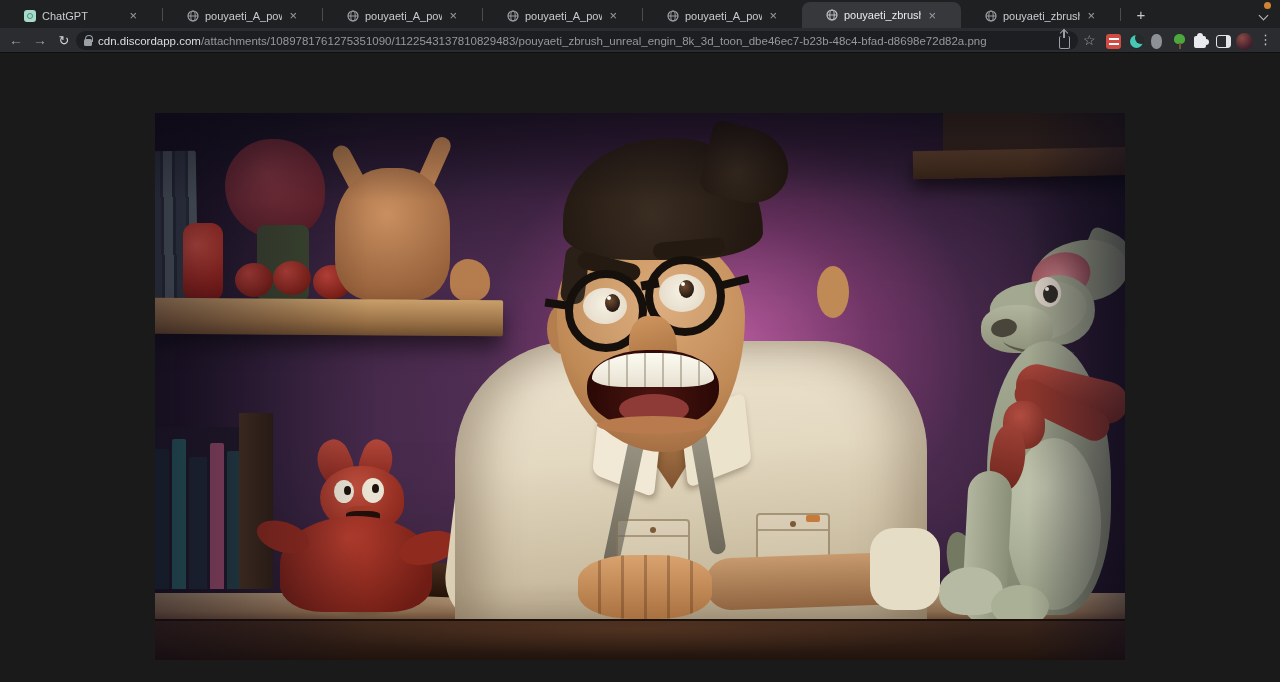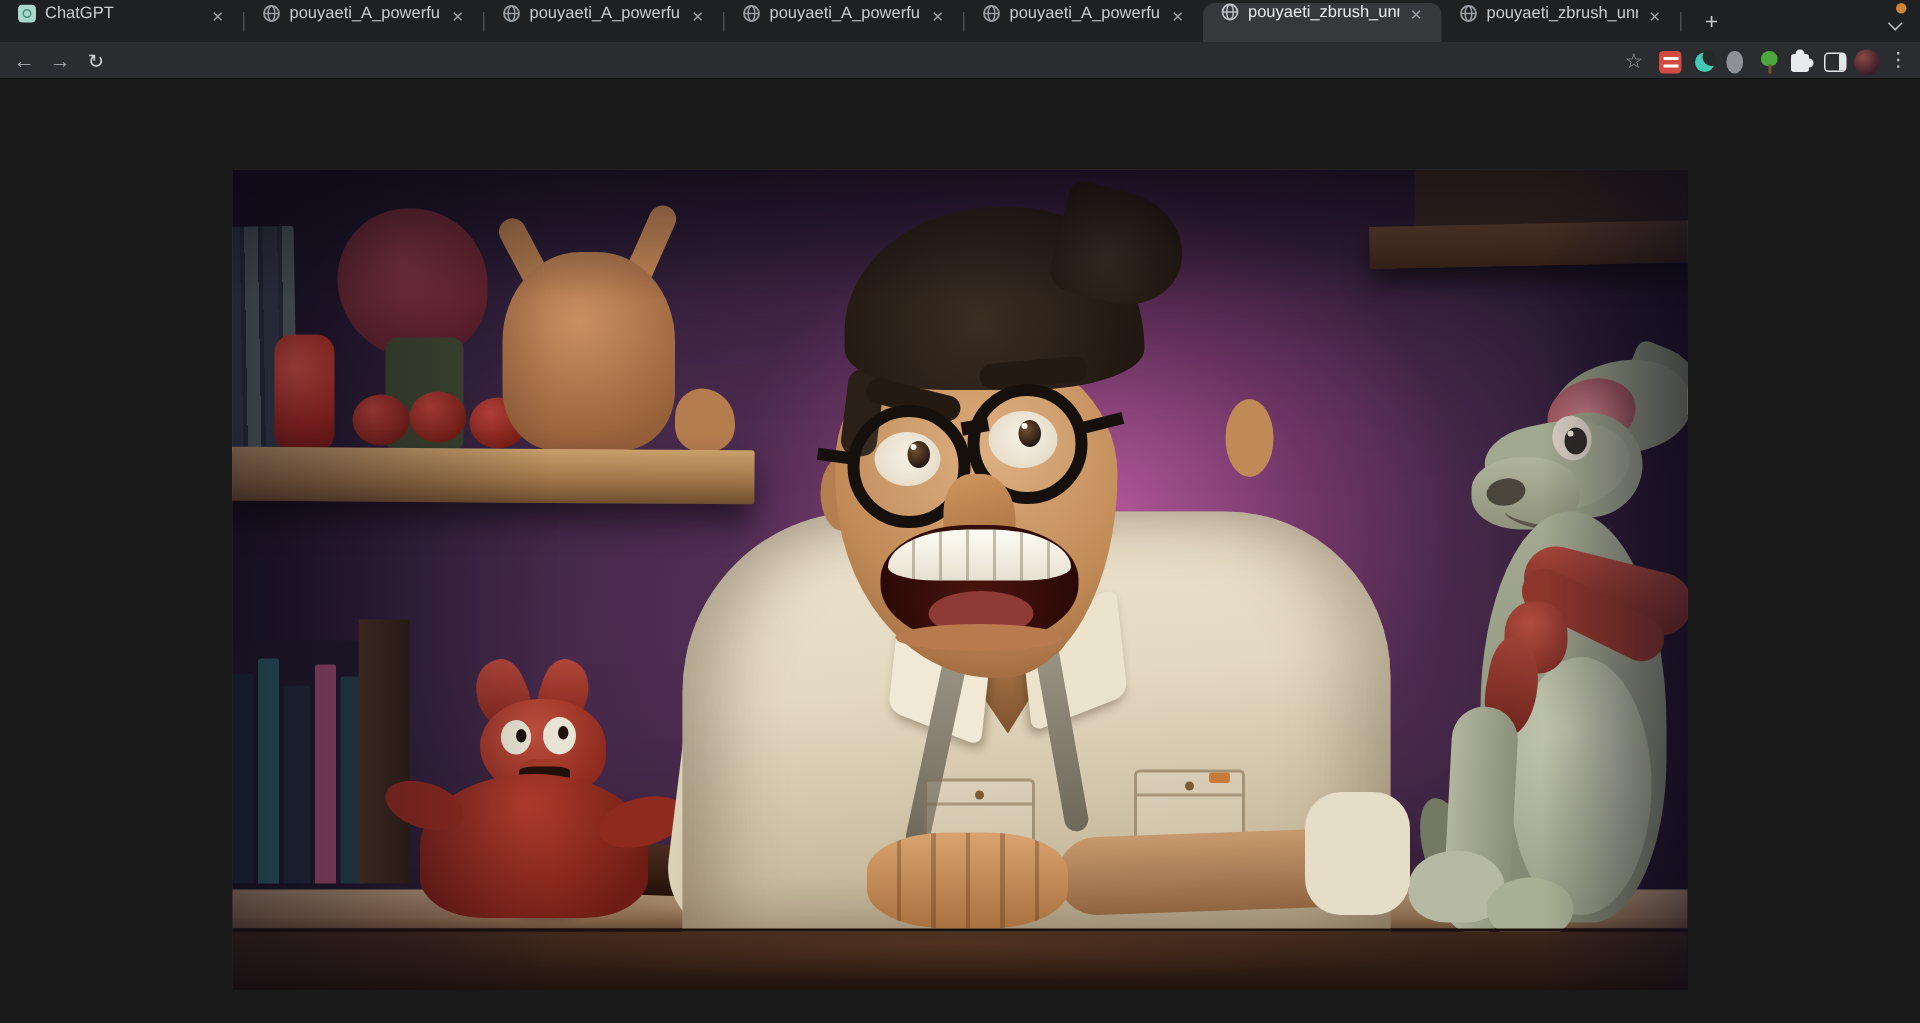--- a/index.html
+++ b/index.html
@@ -4,21 +4,21 @@
 <style>
   * { margin:0; padding:0; box-sizing:border-box; }
   html,body { width:1280px; height:682px; background:#181818; overflow:hidden;
               font-family:"Liberation Sans", sans-serif; }
   .abs { position:absolute; }
 
   
   .browser { position:relative; width:1280px; height:682px; }
   .tabstrip { position:absolute; left:0; top:0; width:1280px; height:28px;
               background:#1f2021; display:flex; align-items:flex-end; }
-  .tab { height:25px; display:flex; gap:6px; padding:0 12px;
+  .tab { height:25px; display:flex; align-items:center; gap:6px; padding:0 24px;
          font-size:11px; color:#c9cccf; overflow:hidden; white-space:nowrap;
          flex:0 0 auto; position:relative; }
   .tab .title { overflow:hidden; text-overflow:clip; flex:1; min-width:0; }
   .tab.first { width:162px; }
   .tab.std { width:159px; }
   .tab.active { background:#37383b; border-radius:8px 8px 0 0; color:#e8eaed; height:26px; }
   .tab .close { font-size:13px; color:#9aa0a6; padding:0 1px; flex:0 0 auto; cursor:default; }
   .tab-sep { width:1px; height:13px; background:#4a4d50; align-self:center; margin-bottom:0; flex:0 0 auto; }
   .favicon-chatgpt { width:12px; height:12px; border-radius:3px; background:#a9d9c9; flex:0 0 auto;
                      position:relative; }
@@ -343,20 +343,25 @@
     <div class="tab-sep"></div>
     <div class="newtab">+</div>
     <div class="tab-chevron"></div>
     <div class="record-dot"></div>
   </div>
 
   <div class="toolbar">
     <span class="navbtn" style="margin-left:4px">←</span>
     <span class="navbtn">→</span>
     <span class="navbtn reload">↻</span>
+    <div class="omnibox">
+      <span class="lock"></span>
+      <span class="url"><span class="host">cdn.discordapp.com</span><span class="path">/attachments/1089781761275351090/1122543137810829483/pouyaeti_zbrush_unreal_engin_8k_3d_toon_dbe46ec7-b23b-48c4-bfad-d8698e72d82a.png</span></span>
+      <span class="share-ic"></span>
+    </div>
     <span class="star">☆</span>
     <span class="ext ext-red"></span>
     <span class="ext ext-moon"></span>
     <span class="ext ext-mouse"></span>
     <span class="ext ext-tree"></span>
     <span class="ext ext-puzzle"></span>
     <span class="ext sidepanel"></span>
     <span class="ext avatar"></span>
     <span class="kebab">⋮</span>
   </div>

